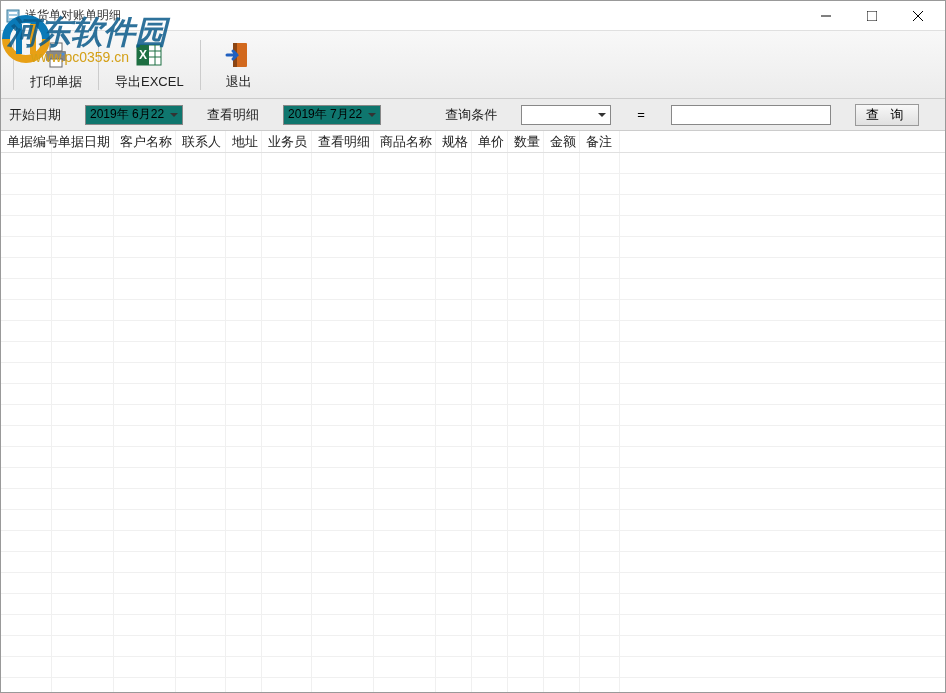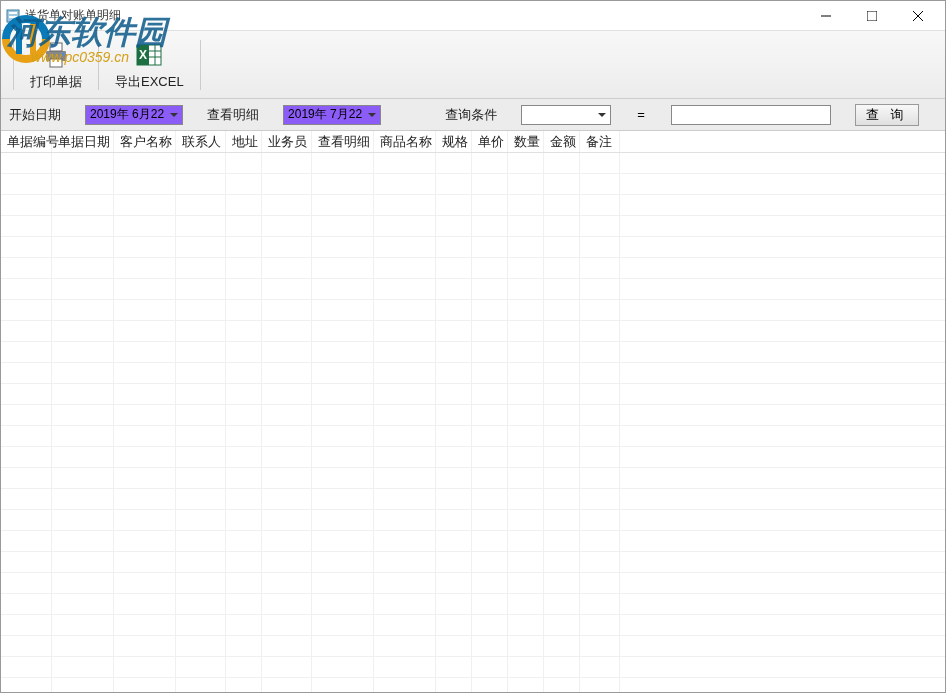--- a/index.html
+++ b/index.html
@@ -81,21 +81,21 @@
       background: #ececec;
       border-bottom: 1px solid #ccc;
       display: flex;
       align-items: center;
       padding: 0 8px;
       gap: 24px;
       font-size: 13px;
     }
     .filter-bar label { font-size: 13px; color: #222; }
     .date-select {
-      background: #8b5cf6;
+      background: #0f766e;
       border: 1px solid #888;
       height: 20px;
       padding: 0 4px;
       display: flex;
       align-items: center;
       gap: 4px;
       font-size: 12px;
       cursor: pointer;
     }
     .date-select::after {
@@ -178,21 +178,20 @@
       pointer-events: none;
       z-index: 10;
       opacity: 0.85;
     }
     .watermark-sub {
       position: absolute;
       top: 48px;
       left: 30px;
       font-size: 14px;
       color: #d4a017;
-      font-style: italic;
       pointer-events: none;
       z-index: 10;
     }
     .watermark-logo {
       position: absolute;
       top: 8px;
       left: -5px;
       pointer-events: none;
       z-index: 9;
     }
@@ -256,20 +255,28 @@
       <rect x="4" y="6" width="24" height="20" fill="#fff" stroke="#1d6f42" stroke-width="1"></rect>
       <rect x="4" y="6" width="12" height="20" fill="#1d6f42"></rect>
       <text x="10" y="20" font-size="12" fill="#fff" text-anchor="middle" font-weight="bold">X</text>
       <line x1="16" y1="12" x2="28" y2="12" stroke="#1d6f42"></line>
       <line x1="16" y1="18" x2="28" y2="18" stroke="#1d6f42"></line>
       <line x1="22" y1="6" x2="22" y2="26" stroke="#1d6f42"></line>
     </svg>
     <span class="tool-label">导出EXCEL</span>
   </div>
   <div class="tool-sep"></div>
+  <div class="tool-item">
+    <svg class="tool-icon" viewBox="0 0 32 32">
+      <rect x="12" y="4" width="12" height="24" fill="#d2691e" rx="1"></rect>
+      <rect x="10" y="4" width="4" height="24" fill="#8b4513"></rect>
+      <path d="M 4 16 L 14 16 M 10 12 L 14 16 L 10 20" stroke="#2060c0" stroke-width="3" fill="none" stroke-linecap="round"></path>
+    </svg>
+    <span class="tool-label">退出</span>
+  </div>
 </div>
 
 <div class="filter-bar">
   <label>开始日期</label>
   <div class="date-select">
     <span>2019年 6月22</span>
   </div>
   <label>查看明细</label>
   <div class="date-select">
     <span>2019年 7月22</span>

